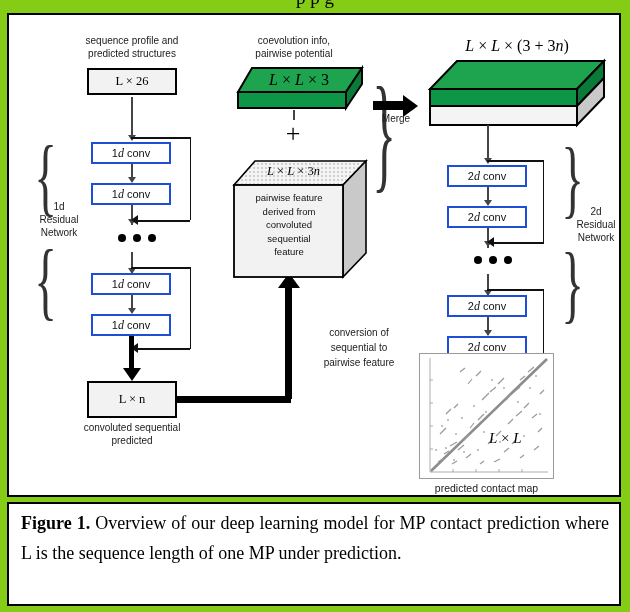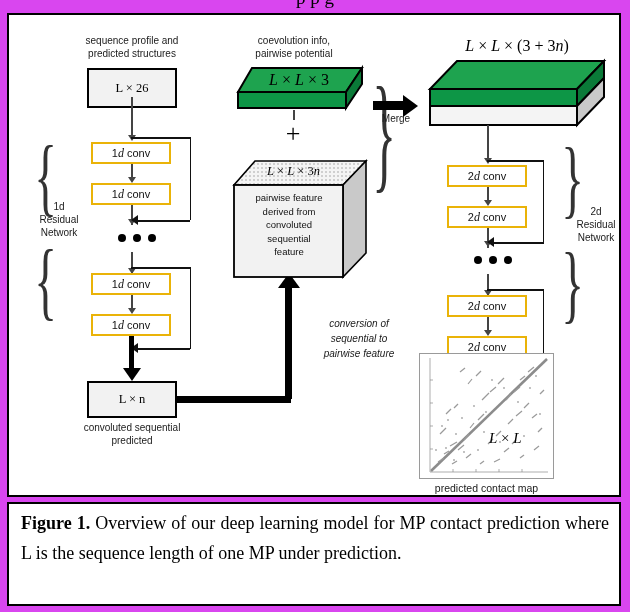--- a/index.html
+++ b/index.html
@@ -1,17 +1,17 @@
 <!DOCTYPE html>
 <html><head>
 <meta charset="utf-8">
 <style>
   html,body{margin:0;padding:0;background:#ffffff;}
   body{width:630px;height:612px;font-family:"Liberation Sans",sans-serif;color:#000;}
-  #page{position:relative;width:630px;height:612px;overflow:hidden;background:#d946ef;}
+  #page{position:relative;width:630px;height:612px;overflow:hidden;background:#84cc16;}
 
   
   .toptext{position:absolute;left:0;top:-13px;width:630px;text-align:center;
            font-family:"Liberation Serif",serif;font-size:19px;color:#000;white-space:nowrap;}
 
   .figframe{position:absolute;left:7px;top:13px;width:614px;height:484px;
             border:2px solid #000;box-sizing:border-box;background:#fff;}
   .capframe{position:absolute;left:7px;top:502px;width:614px;height:104px;
             border:2px solid #000;box-sizing:border-box;background:#fff;padding:4px 10px 0 12px;}
   .caption{font-family:"Liberation Serif",serif;font-size:18px;line-height:30px;
@@ -21,21 +21,21 @@
   
   .lbl{position:absolute;font-family:"Liberation Sans",sans-serif;font-size:10px;
        line-height:13px;text-align:center;color:#1a1a1a;white-space:pre-line;}
   .mathlbl{position:absolute;font-family:"Liberation Serif",serif;font-size:13px;
        text-align:center;color:#000;white-space:nowrap;}
   .mathlbl i{font-style:italic;}
 
   .greybox{position:absolute;background:#f2f2f2;border:2px solid #000;box-sizing:border-box;
            display:flex;align-items:center;justify-content:center;
            font-family:"Liberation Serif",serif;font-size:12.5px;}
-  .convbox{position:absolute;background:#ffffff;border:2px solid #eab308;box-sizing:border-box;
+  .convbox{position:absolute;background:#ffffff;border:2px solid #1d4ed8;box-sizing:border-box;
            display:flex;align-items:center;justify-content:center;
            font-family:"Liberation Sans",sans-serif;font-size:11px;color:#111;}
   .convbox i{font-family:"Liberation Serif",serif;font-style:italic;font-size:12px;}
 
   .vline{position:absolute;background:#444;width:1.5px;}
   .hline{position:absolute;background:#111;height:1.5px;}
   .vline.blk{background:#111;}
 
   
   .ahead{position:absolute;width:0;height:0;border-left:4px solid transparent;
@@ -82,21 +82,21 @@
 
 <div id="page">
 
   <div class="toptext">p       p            g</div>
 
   <div class="figframe">
 
     <div class="lbl" style="left:53px;top:19px;width:140px;">sequence profile and
 predicted structures</div>
 
-    <div class="greybox" style="left:78px;top:53px;width:90px;height:40px;">
+    <div class="greybox" style="left:78px;top:53px;width:90px;height:27px;">
       <span>L × 26</span>
     </div>
 
     <div class="vline" style="left:122px;top:82px;height:40px;"></div>
     <div class="ahead" style="left:118.5px;top:120px;"></div>
 
     <div class="brace" style="left:16px;top:118px;font-size:86px;transform:scaleX(0.55);">{</div>
     <div class="lbl" style="left:12px;top:185px;width:76px;">1d
 Residual
 Network</div>
@@ -147,21 +147,21 @@
     <div class="greybox" style="left:78px;top:366px;width:90px;height:37px;">
       <span>L × n</span>
     </div>
     <div class="lbl" style="left:50px;top:406px;width:146px;">convoluted sequential
 predicted</div>
 
     <div class="thickhoriz" style="left:166px;top:381px;width:116px;"></div>
     <div class="thickup" style="left:276px;top:272px;height:112px;"></div>
     <div class="thickup-head" style="left:268.5px;top:258px;"></div>
 
-    <div class="lbl" style="left:285px;top:301px;width:130px;line-height:15px;font-style:italic;">conversion of
+    <div class="lbl" style="left:285px;top:310px;width:130px;line-height:15px;">conversion of
 sequential to
 pairwise feature</div>
 
     <div class="lbl" style="left:215px;top:19px;width:140px;">coevolution info,
 pairwise potential</div>
 
     <div class="slab" style="left:227px;top:50px;">
       <svg width="130" height="55" viewBox="0 0 130 55">
         <polygon points="16,3 126,3 110,27 2,27" fill="#1EA34F" stroke="#000" stroke-width="2"></polygon>
         <polygon points="2,27 110,27 110,43 2,43" fill="#0D9646" stroke="#000" stroke-width="2"></polygon>

